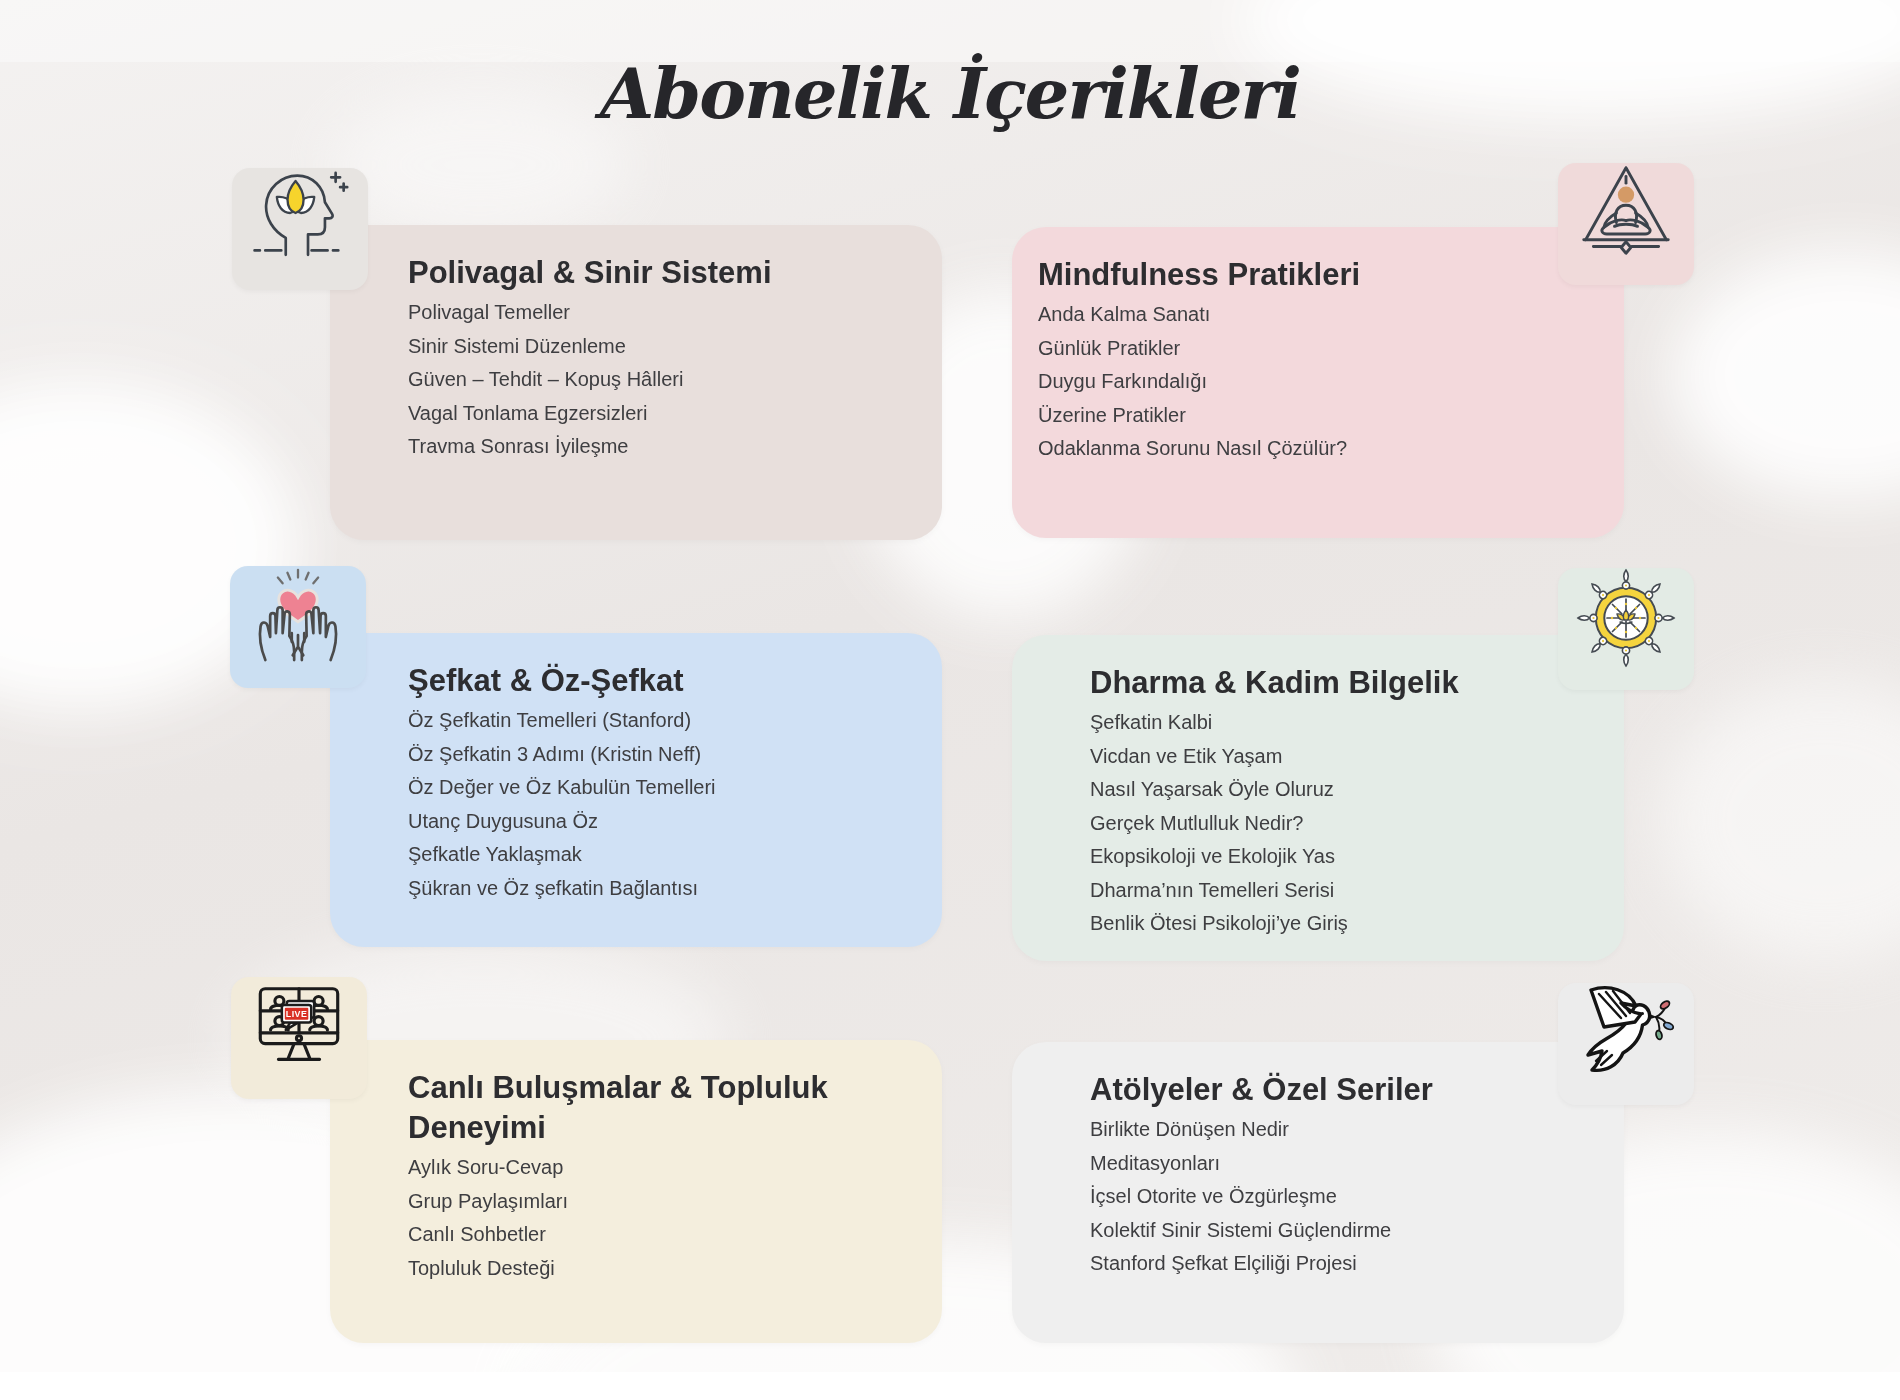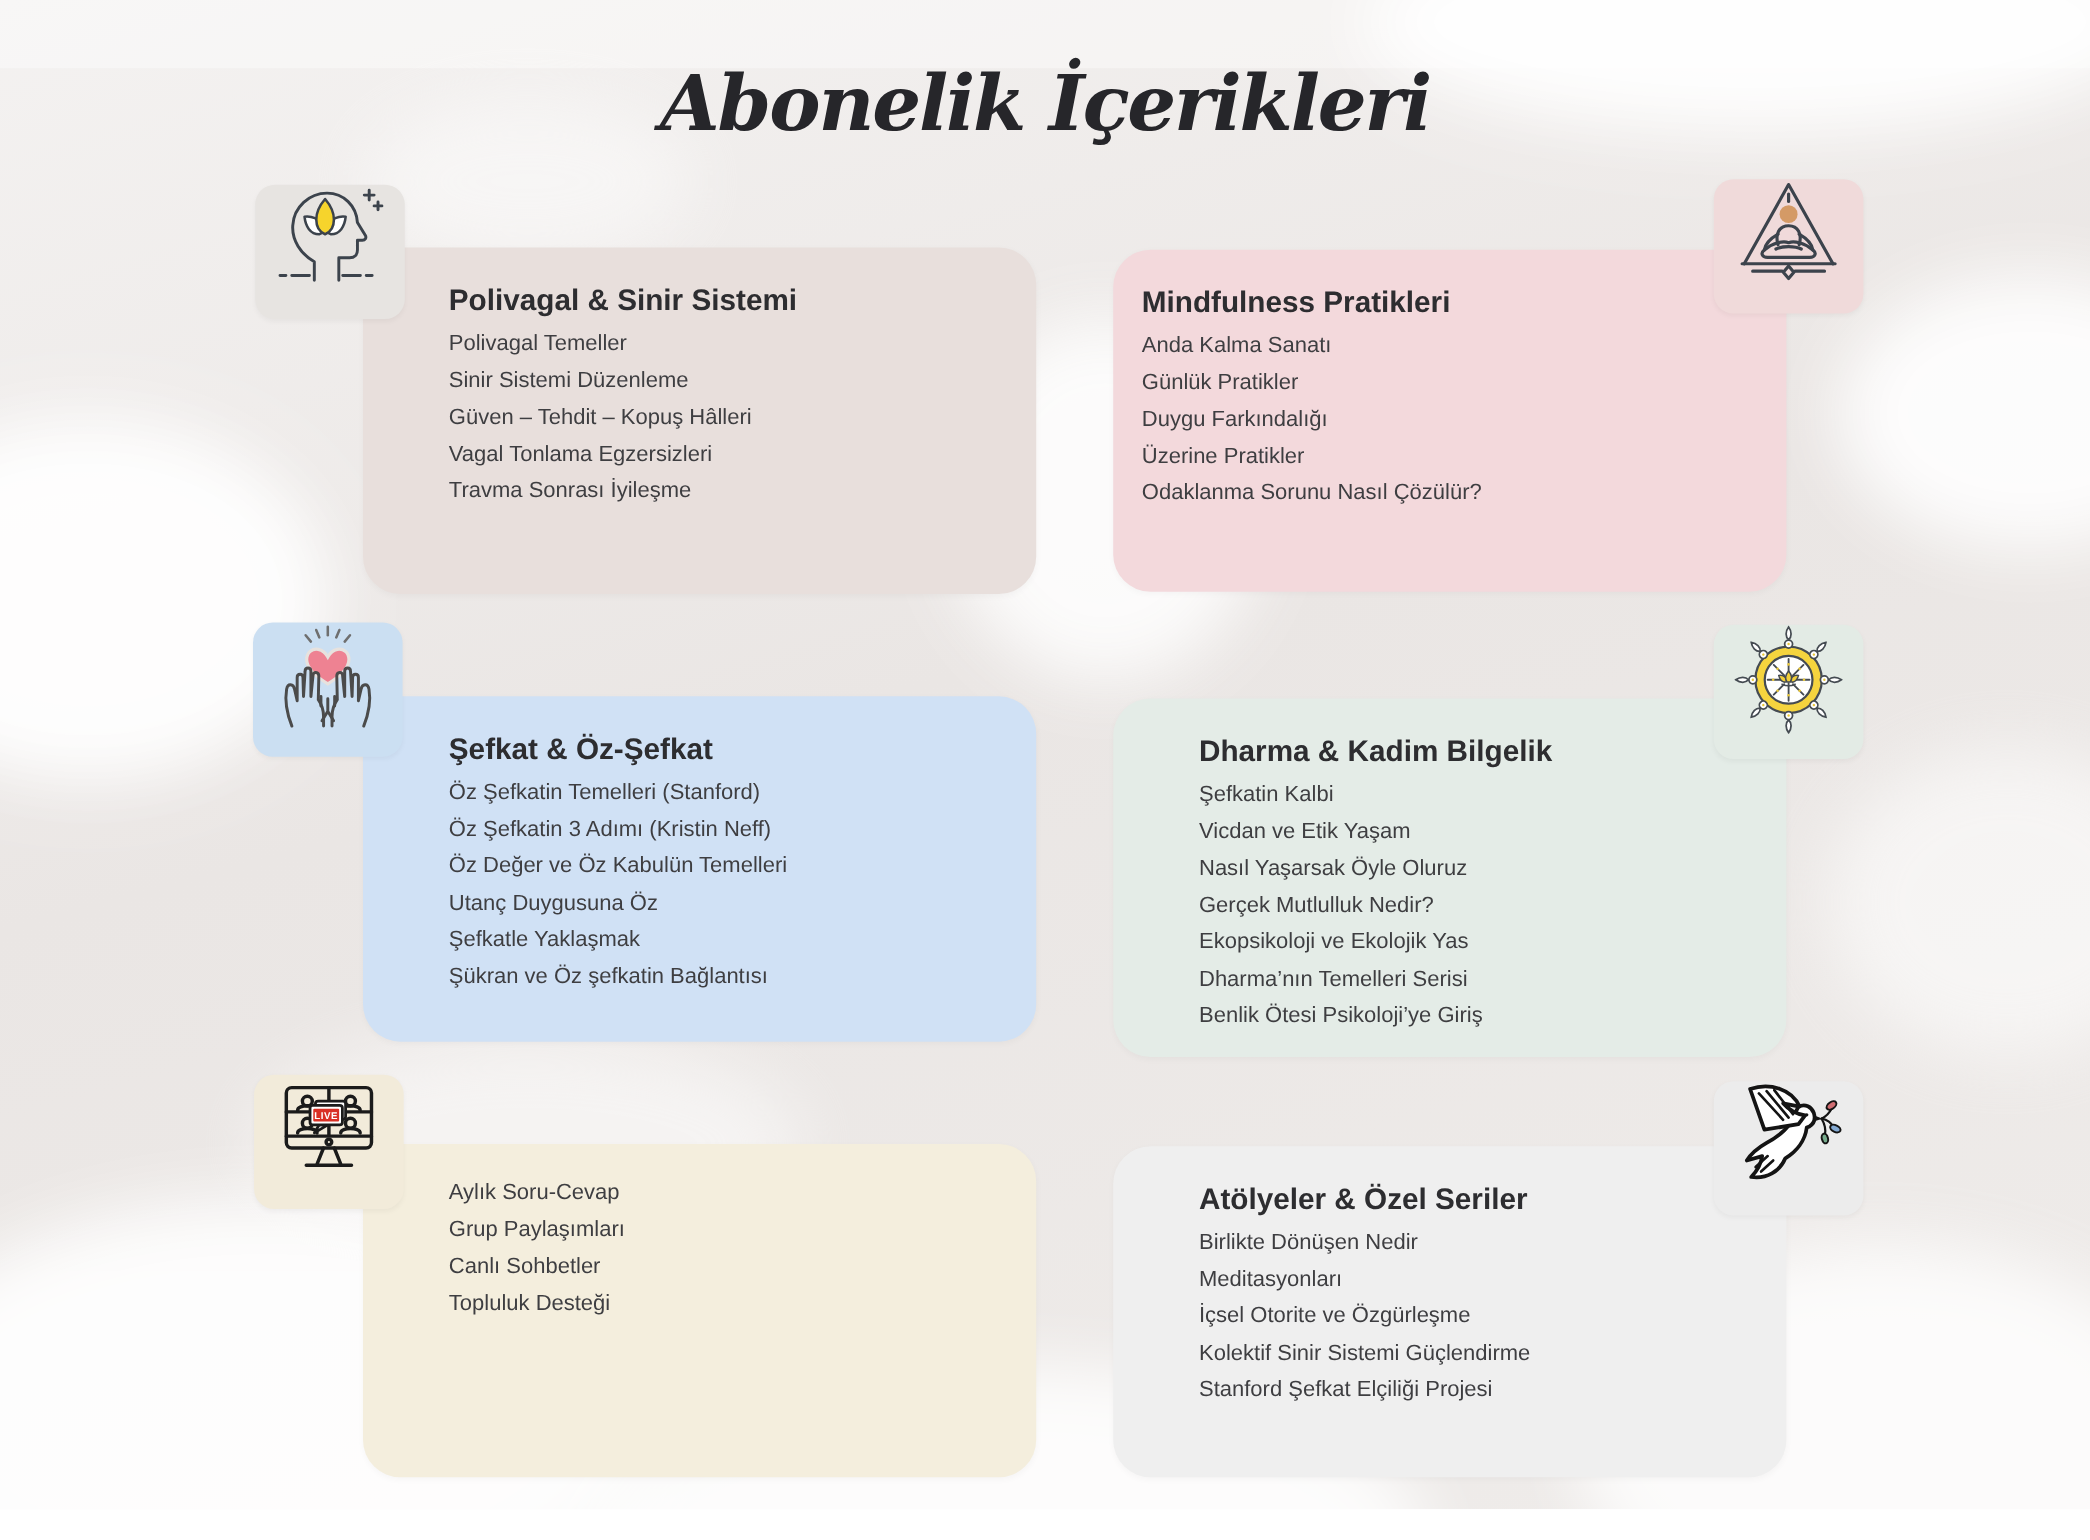--- a/index.html
+++ b/index.html
@@ -24,21 +24,21 @@
   .page-title{
     position:absolute;top:52px;left:0;width:100%;margin:0;text-align:center;
     font-family:"DejaVu Serif", serif;font-style:italic;font-weight:bold;
     font-size:70px;letter-spacing:-2px;color:#26262a;
   }
 
   .card{
     position:absolute;width:612px;border-radius:34px;box-sizing:border-box;
     padding:28px 46px 20px 78px;box-shadow:0 2px 6px rgba(0,0,0,0.03);
   }
-  .card-title{margin:0 0 3px 0;font-size:27px;font-weight:bold;line-height:40px;color:#2d2d30;}
+  .card-title{margin:0 0 3px 0;font-size:31px;font-weight:bold;line-height:40px;color:#2d2d30;}
   .card-item{font-size:20px;line-height:33.5px;color:#3e3e41;}
 
   .tile{
     position:absolute;width:136px;height:122px;border-radius:18px;z-index:3;
     display:flex;justify-content:center;
     box-shadow:0 2px 5px rgba(0,0,0,0.04);
   }
 
   .card1{left:330px;top:225px;min-height:315px;}
   .card2{left:1012px;top:227px;min-height:311px;padding-left:26px;}
@@ -198,20 +198,21 @@
       <use href="#orn" transform="rotate(90 50 50)"></use>
       <use href="#orn" transform="rotate(135 50 50)"></use>
       <use href="#orn" transform="rotate(180 50 50)"></use>
       <use href="#orn" transform="rotate(225 50 50)"></use>
       <use href="#orn" transform="rotate(270 50 50)"></use>
       <use href="#orn" transform="rotate(315 50 50)"></use>
     </svg>
   </div>
 
   <section class="card card5" style="background-color: rgb(244, 238, 221);">
+    <h2 class="card-title">Canlı Buluşmalar &amp; Topluluk Deneyimi</h2>
     <div class="card-item">Aylık Soru-Cevap</div>
     <div class="card-item">Grup Paylaşımları</div>
     <div class="card-item">Canlı Sohbetler</div>
     <div class="card-item">Topluluk Desteği</div>
   </section>
   <div class="tile tile5" style="background-color: rgb(242, 235, 218);">
     <svg width="98" height="98" viewBox="0 0 100 100">
       <g fill="none" stroke="#1b1b1b" stroke-width="3.2" stroke-linecap="round" stroke-linejoin="round">
         <rect x="10.5" y="12" width="79" height="56" rx="5"></rect>
         <path d="M50 12 V57 M10.5 34.5 H89.5 M10.5 57 H89.5"></path>

